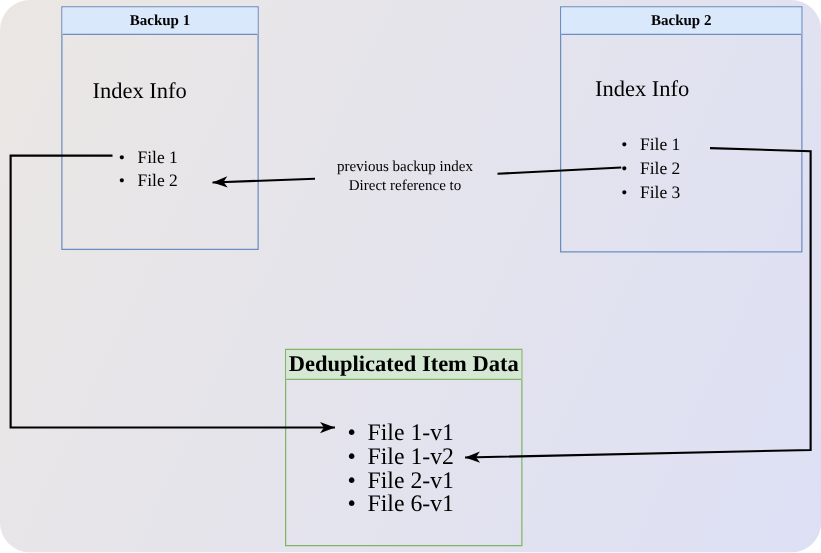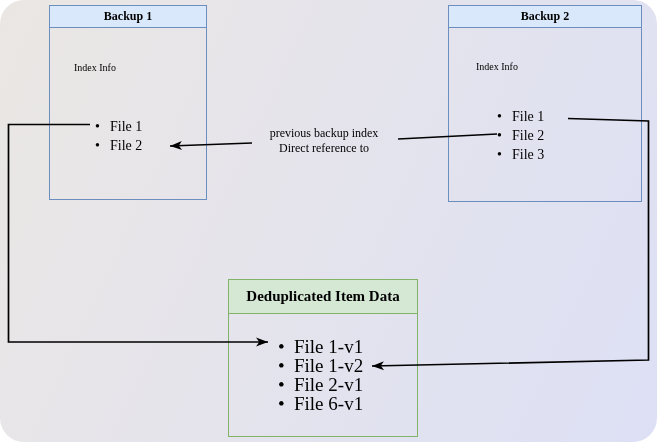--- a/index.html
+++ b/index.html
@@ -15,27 +15,27 @@
   .node { position:absolute; border:1px solid; background:transparent; box-sizing:border-box; }
   .node-header {
     display:flex; align-items:center; justify-content:center;
     font-weight:bold; font-size:12px;
     border-bottom:1px solid; box-sizing:border-box;
     white-space:nowrap;
   }
   .blue-node { border-color: var(--blue-border,#6c8ebf); }
   .blue-node .node-header { background: var(--blue-fill,#dae8fc); border-color: var(--blue-border,#6c8ebf); height:22px; }
   .green-node { border-color: var(--green-border,#82b366); }
-  .green-node .node-header { background: var(--green-fill,#d5e8d4); border-color: var(--green-border,#82b366); height:34px; font-size:15px;text-align:right; }
+  .green-node .node-header { background: var(--green-fill,#d5e8d4); border-color: var(--green-border,#82b366); height:24px; font-size:18px;text-align:right; }
 
   #backup1 { left:49px; top:5px; width:158px; height:195px; }
   #backup2 { left:448px; top:5px; width:194px; height:197px; }
   #dedup   { left:228px; top:279px; width:190px; height:158px; }
 
-  .index-label { position:absolute; font-size:10px; white-space:nowrap; }
+  .index-label { position:absolute; font-size:18px; white-space:nowrap; }
   #b1-index-label { left:74px; top:62px; }
   #b2-index-label { left:476px; top:61px; }
 
   .filelist { position:absolute; margin:0; padding:0; list-style:none; font-size:14px; }
   .filelist li { line-height:19px; white-space:nowrap; }
   .filelist li::before { content:"\2022"; display:inline-block; width:15px; }
   #b1-files { left:95px;  top:117px; }
   #b2-files { left:497px; top:107px; }
   #dedup-files { left:278px; top:337px; font-size:19px; }
   #dedup-files li::before { width:16px; }

